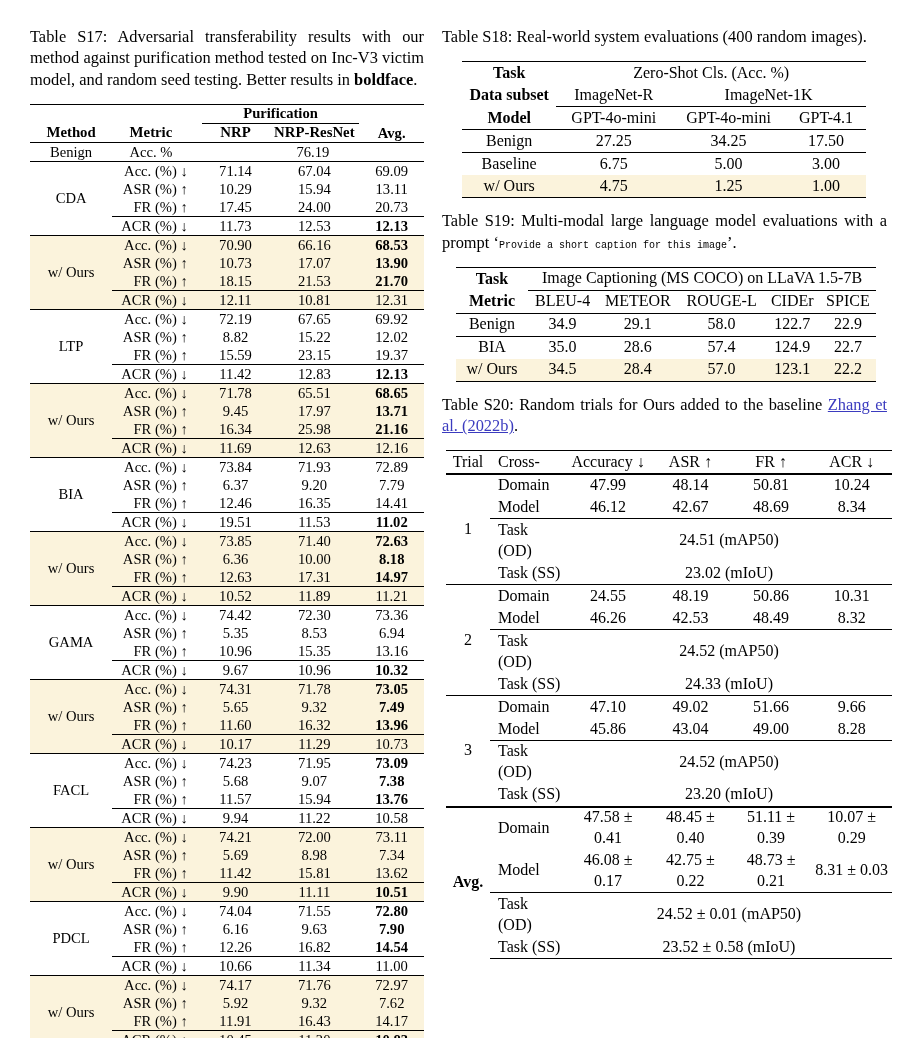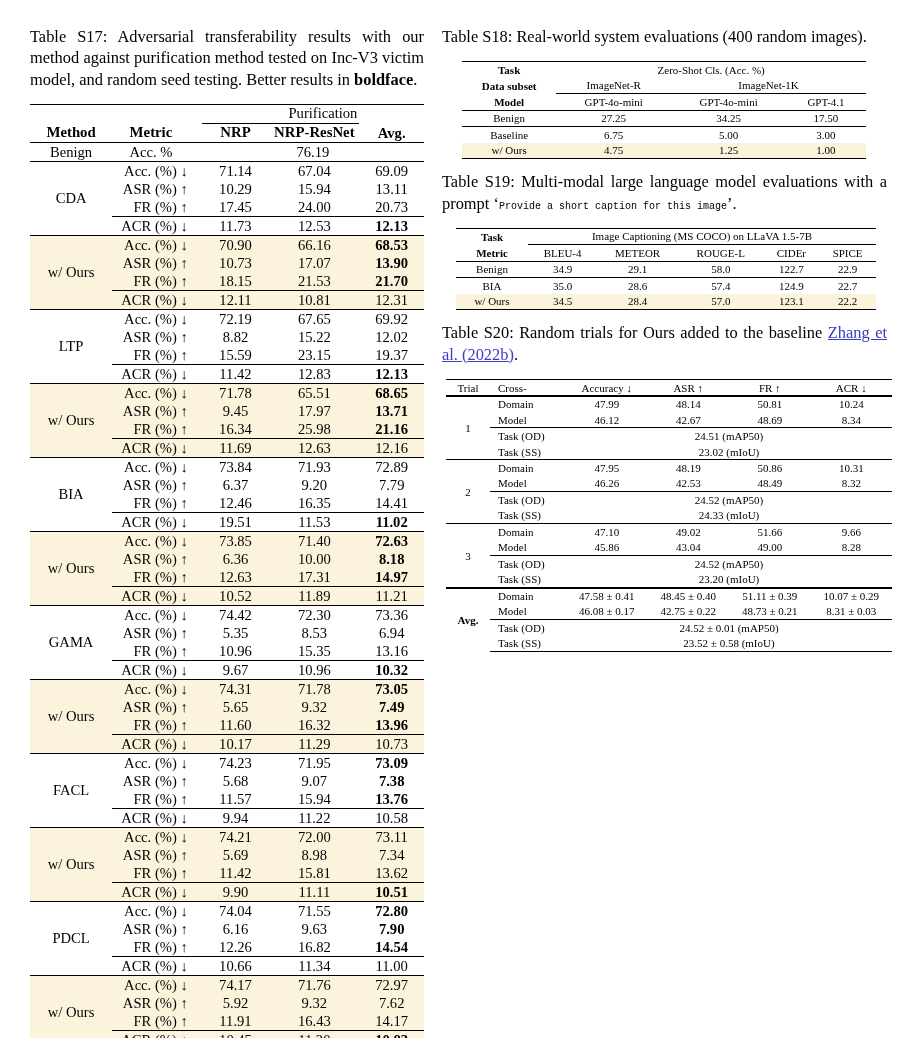--- a/index.html
+++ b/index.html
@@ -38,21 +38,21 @@
   .rule-bot td { border-bottom: 1.6px solid #000; }
   .t17 .c-method { width: 92px; text-align: center; }
   .t17 .c-metric { width: 100px; text-align: right; padding-right: 14px; }
   .t17 .c-nrp    { width: 78px; text-align: center; }
   .t17 .c-nrpr   { width: 104px; text-align: center; }
   .t17 .c-avg    { width: 74px; text-align: center; }
   .hl { background: #fbf3dc; }
   .acrline td.lined { border-top: 0.9px solid #000; }
 
   
-  .rt { font-size: 11px; margin: 0 0 4px 0; }
+  .rt { font-size: 16px; margin: 0 0 4px 0; }
   .rt td, .rt th { line-height: 1.3; padding: 0.6px 3px; }
   .rt .hb { font-weight: bold; }
   .t18 { width: 404px; margin: 0 auto 0 20px; }
   .t18 .c1 { width: 92px; text-align: center; }
   .t18 .c2 { width: 112px; text-align: center; }
   .t18 .c3 { width: 112px; text-align: center; }
   .t18 .c4 { width: 78px; text-align: center; }
   .t19 { width: 420px; margin: 0 auto 0 14px; }
   .t19 .c1 { width: 72px; text-align: center; }
   .t19 .cd { text-align: center; }
@@ -76,21 +76,21 @@
 
   <div class="col-left">
 
     <p class="caption"><span>Table S17: Adversarial transferability results with our method against purification method tested on Inc-V3 victim model, and random seed testing. Better results in </span><b>boldface</b><span>.</span></p>
 
     <table class="t17">
       <tbody id="t17-body">
             <tr class="rule-top">
               <td class="c-method"></td>
               <td class="c-metric"></td>
-              <th colspan="2" style="text-align: right; font-weight: normal; border-bottom: 0.9px solid rgb(0, 0, 0);">Purification</th>
+              <th colspan="2" style="text-align: center; font-weight: bold; border-bottom: 0.9px solid rgb(0, 0, 0);">Purification</th>
               <th class="c-avg" rowspan="2" style="font-weight: bold; vertical-align: bottom; text-align: center;">Avg.</th>
             </tr>
             <tr class="hrow">
               <th class="c-method" style="font-weight: bold; text-align: center;">Method</th>
               <th class="c-metric" style="font-weight: bold; text-align: center;">Metric</th>
               <th class="c-nrp" style="font-weight: bold; text-align: center;">NRP</th>
               <th class="c-nrpr" style="font-weight: bold; text-align: center;">NRP-ResNet</th>
             </tr>
             <tr class="rule-top">
               <td class="c-method">Benign</td>
@@ -518,21 +518,21 @@
               <td class="c2" style="border-top: 0.85px solid rgb(0, 0, 0);">Task (OD)</td>
               <td class="span4" colspan="4" style="border-top: 0.85px solid rgb(0, 0, 0);">24.51 (mAP50)</td>
             </tr>
             <tr>
               <td class="c2">Task (SS)</td>
               <td class="span4" colspan="4">23.02 (mIoU)</td>
             </tr>
             <tr class="blk-sep">
               <td class="c1 vmid" rowspan="4">2</td>
               <td class="c2">Domain</td>
-              <td class="cd">47.95</td>
+              <td class="cd">24.55</td>
               <td class="cd">48.19</td>
               <td class="cd">50.86</td>
               <td class="cd">10.31</td>
             </tr>
             <tr>
               <td class="c2">Model</td>
               <td class="cd">46.26</td>
               <td class="cd">42.53</td>
               <td class="cd">48.49</td>
               <td class="cd">8.32</td>

